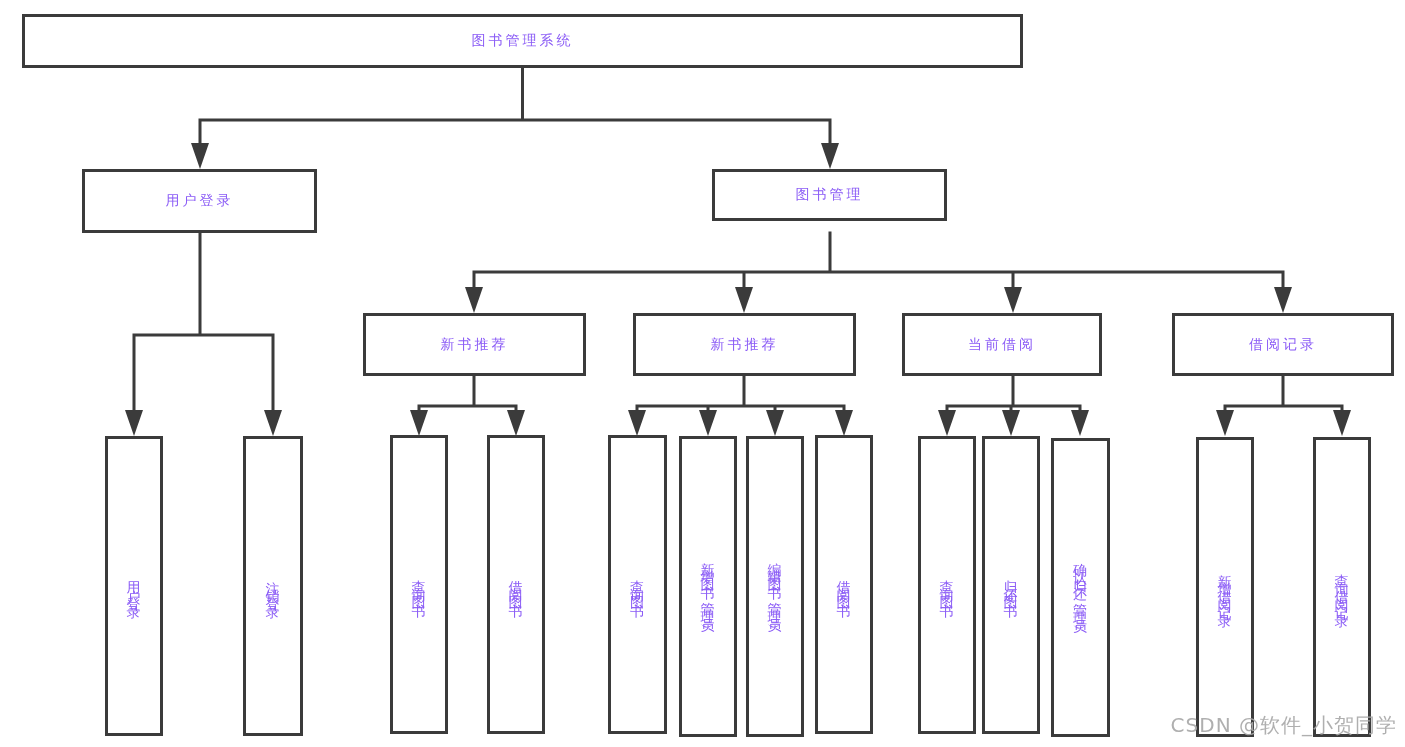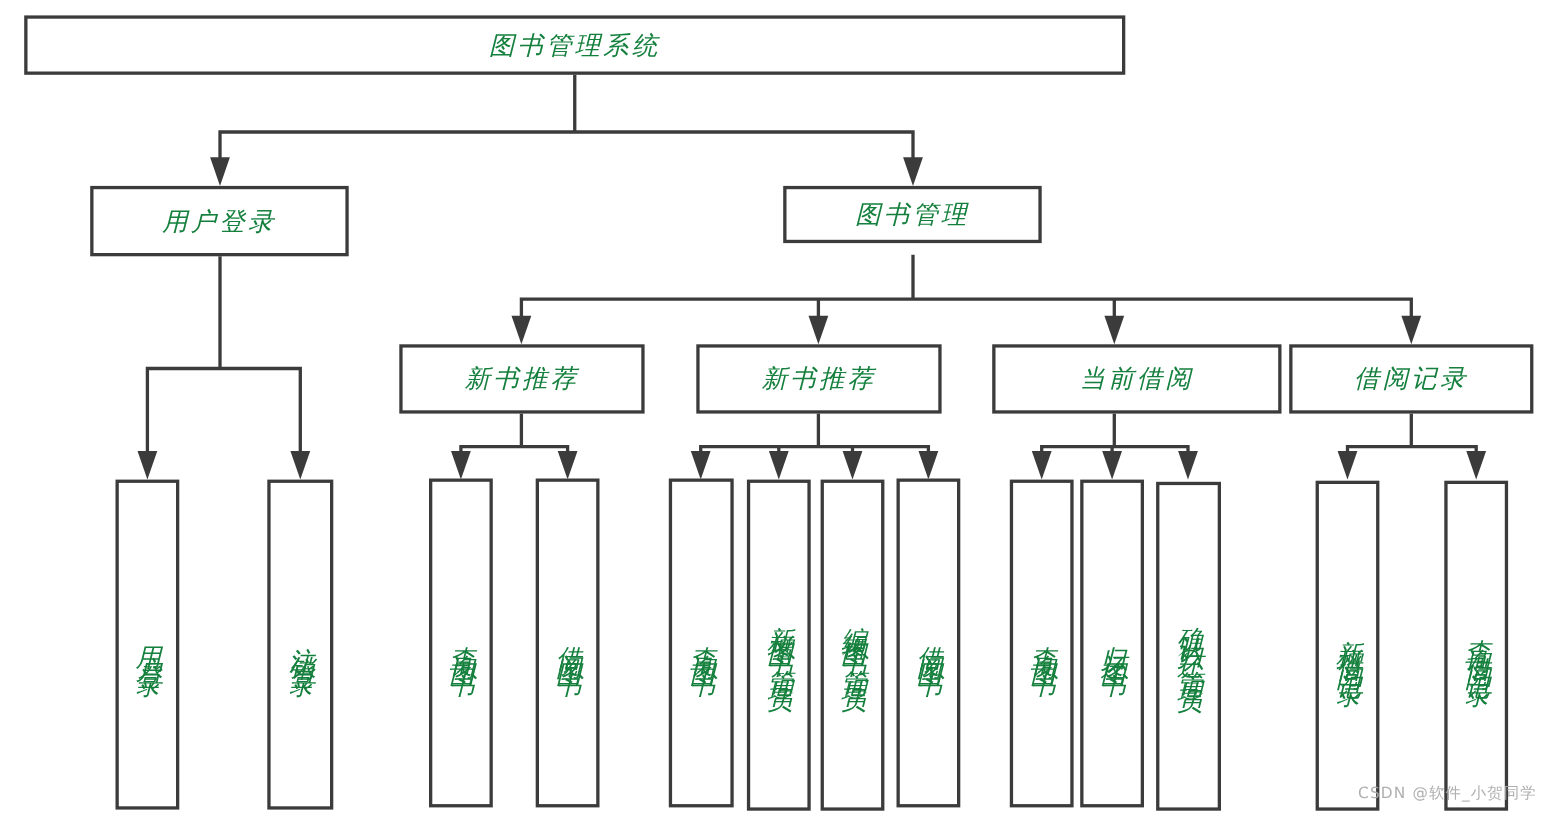--- a/index.html
+++ b/index.html
@@ -4,31 +4,30 @@
 <style>
   html,body{margin:0;padding:0;background:#ffffff;}
   #stage{
     position:relative;width:1405px;height:747px;background:#ffffff;overflow:hidden;
     font-family:"DejaVu Sans","Liberation Sans",sans-serif;
   }
   #wires{position:absolute;left:0;top:0;z-index:1;}
   .node{
     position:absolute;box-sizing:border-box;border:3px solid #3b3b3b;background:#ffffff;
     display:flex;align-items:center;justify-content:center;
-    color:#15803d;font-size:23px;letter-spacing:3px;z-index:2;
+    color:#8b5cf6;font-size:14px;letter-spacing:3px;z-index:2;
     white-space:nowrap;
-    font-style:italic;
   }
   .node.v{
     writing-mode:vertical-rl;text-orientation:mixed;
     letter-spacing:8px;line-height:1;
   }
   #watermark{
     position:absolute;right:8px;top:712px;z-index:5;
-    font-size:14px;letter-spacing:1px;color:rgba(168,168,168,0.92);
+    font-size:20px;letter-spacing:1px;color:rgba(168,168,168,0.92);
     white-space:nowrap;
   }
 </style>
 </head>
 <body>
 
 <div id="stage">
 
   <svg id="wires" width="1405" height="747" viewBox="0 0 1405 747">
     <g stroke="#3b3b3b" stroke-width="3" fill="none" stroke-linecap="square">
@@ -73,21 +72,21 @@
     </g>
   </svg>
 
   <div class="node" style="left:22px;top:14px;width:1001px;height:54px">图书管理系统</div>
 
   <div class="node" style="left:82px;top:169px;width:235px;height:64px">用户登录</div>
   <div class="node" style="left:712px;top:169px;width:235px;height:52px">图书管理</div>
 
   <div class="node" style="left:363px;top:313px;width:223px;height:63px">新书推荐</div>
   <div class="node" style="left:633px;top:313px;width:223px;height:63px">新书推荐</div>
-  <div class="node" style="left:902px;top:313px;width:263px;height:63px">当前借阅</div>
+  <div class="node" style="left:902px;top:313px;width:200px;height:63px">当前借阅</div>
   <div class="node" style="left:1172px;top:313px;width:222px;height:63px">借阅记录</div>
 
   <div class="node v" style="left:105px;top:436px;width:58px;height:300px">用户登录</div>
   <div class="node v" style="left:243px;top:436px;width:60px;height:300px">注销登录</div>
 
   <div class="node v" style="left:390px;top:435px;width:58px;height:299px">查询图书</div>
   <div class="node v" style="left:487px;top:435px;width:58px;height:299px">借阅图书</div>
 
   <div class="node v" style="left:608px;top:435px;width:59px;height:299px">查询图书</div>
   <div class="node v" style="left:679px;top:436px;width:58px;height:301px">新增图书（管理员）</div>

